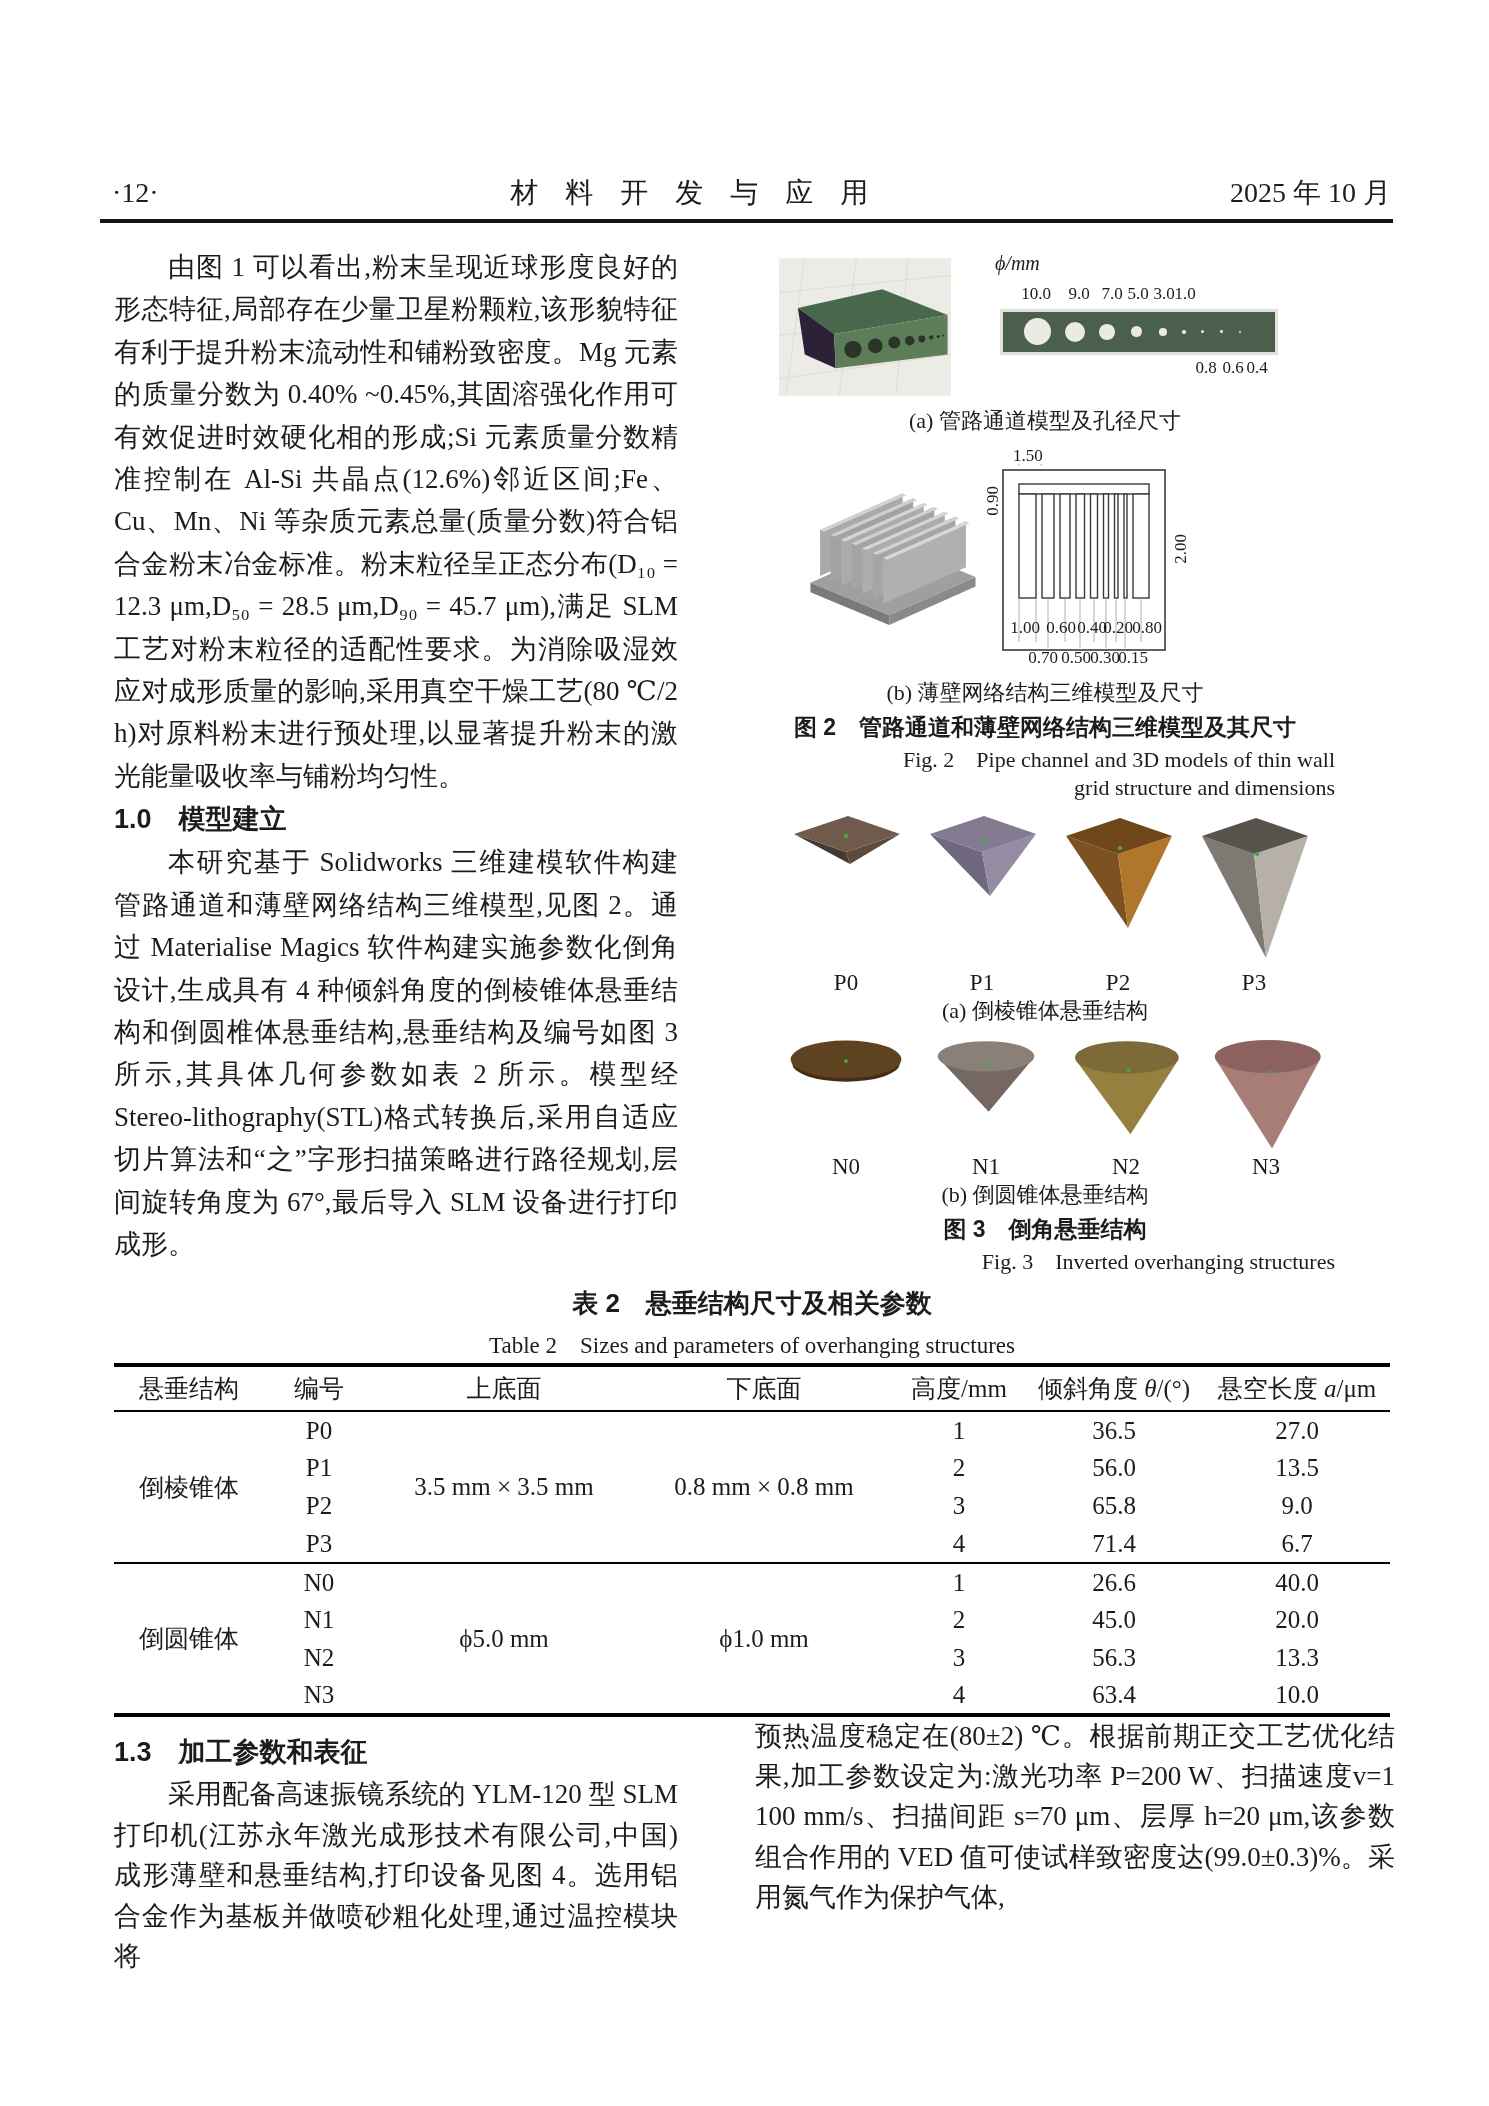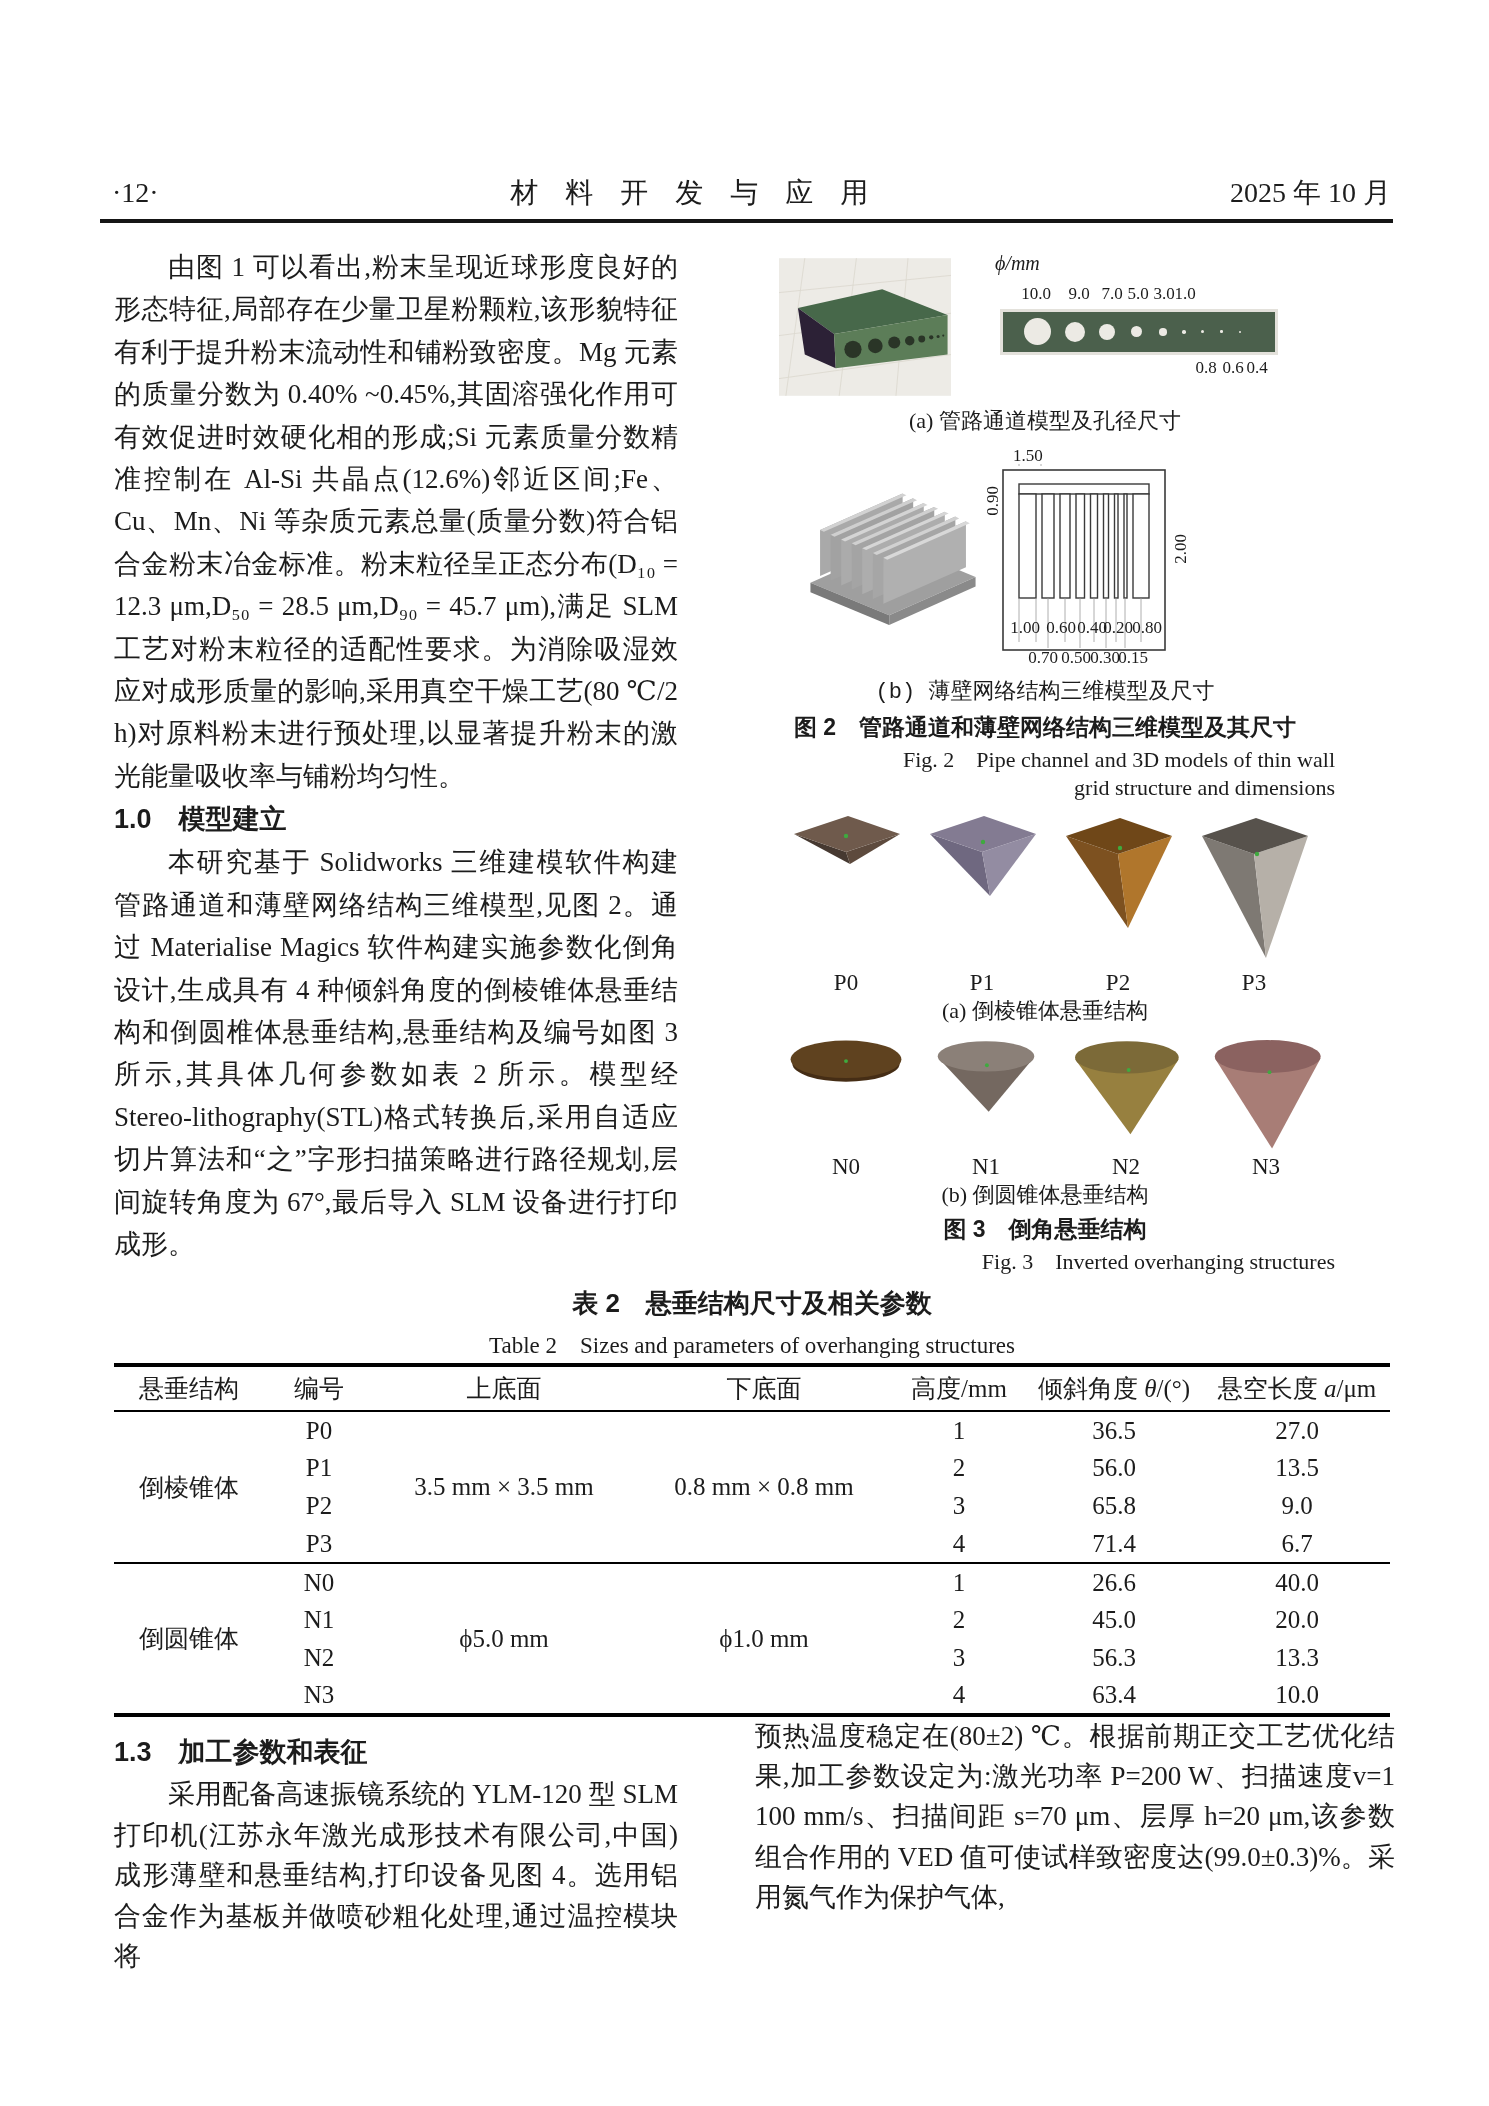--- a/index.html
+++ b/index.html
@@ -227,21 +227,21 @@
         <span class="dimlbl" style="left:66px;  top:172px; transform:translateX(-50%);">0.60</span>
         <span class="dimlbl" style="left:97px;  top:172px; transform:translateX(-50%);">0.40</span>
         <span class="dimlbl" style="left:123px; top:172px; transform:translateX(-50%);">0.20</span>
         <span class="dimlbl" style="left:152px; top:172px; transform:translateX(-50%);">0.80</span>
         <span class="dimlbl" style="left:48px;  top:202px; transform:translateX(-50%);">0.70</span>
         <span class="dimlbl" style="left:81px;  top:202px; transform:translateX(-50%);">0.50</span>
         <span class="dimlbl" style="left:110px; top:202px; transform:translateX(-50%);">0.30</span>
         <span class="dimlbl" style="left:138px; top:202px; transform:translateX(-50%);">0.15</span>
       </div>
     </div>
-    <div class="fig-cap" style="margin-top:4px;font-family:Liberation Mono, monospace;">(b) 薄壁网络结构三维模型及尺寸</div>
+    <div class="fig-cap" style="margin-top:4px;">(b) 薄壁网络结构三维模型及尺寸</div>
     <div class="fig-cap-zh">图 2　管路通道和薄壁网络结构三维模型及其尺寸</div>
     <div class="fig-cap-en">Fig. 2　Pipe channel and 3D models of thin wall</div>
     <div class="fig-cap-en" style="margin-top:0;">grid structure and dimensions</div>
 
     <div class="shape-row p-row">
       <div class="shape-cell">
         <svg width="122" height="62" viewBox="0 0 120 62">
           <polygon points="8,24 60,42 64,54" fill="#463931"></polygon>
           <polygon points="60,42 114,24 64,54" fill="#5d4a3d"></polygon>
           <polygon points="8,24 62,6 114,24 60,42" fill="#6f5a4c"></polygon>

